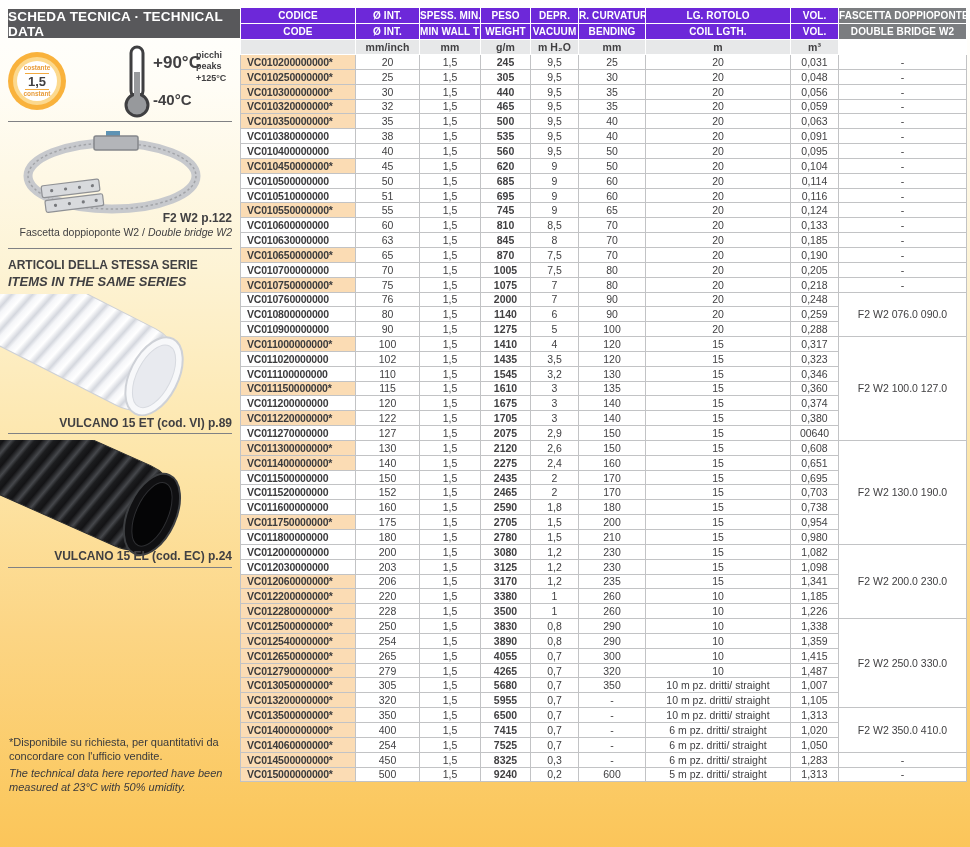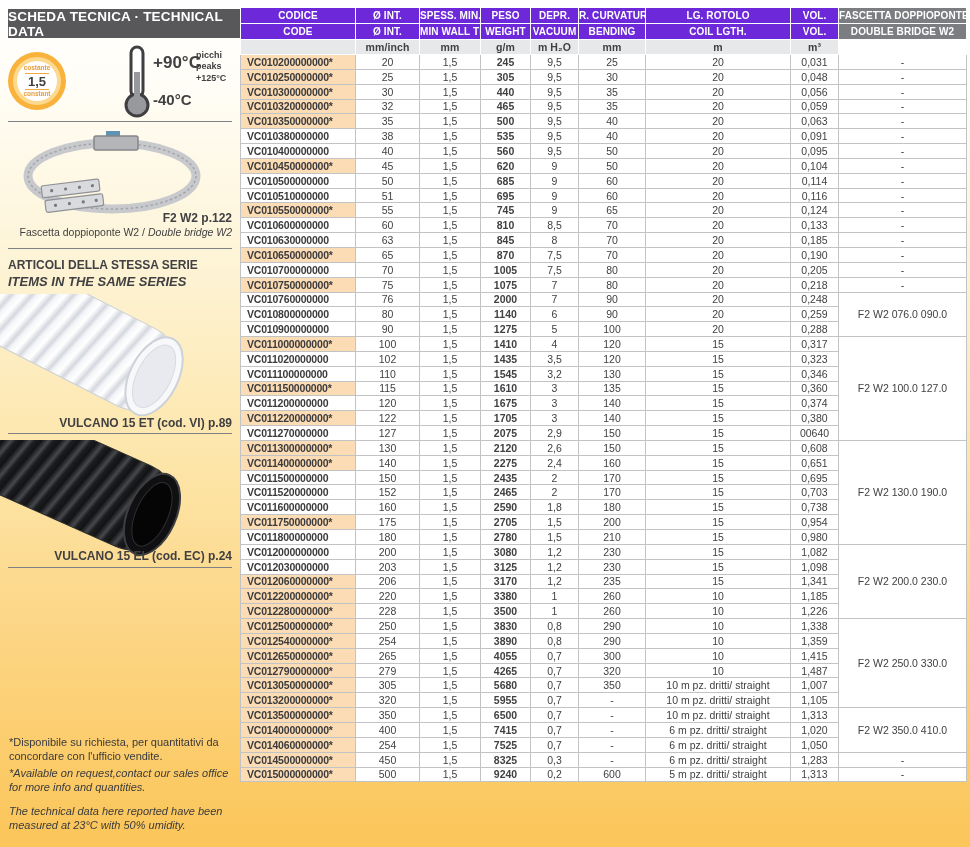--- a/index.html
+++ b/index.html
@@ -147,21 +147,20 @@
           <ellipse cx="158" cy="34" rx="24" ry="43" fill="#101012" stroke="#3c3e41" stroke-width="2"></ellipse>
           <ellipse cx="158" cy="34" rx="16" ry="34" fill="#050506" stroke="#2e2f32" stroke-width="1"></ellipse>
         </g>
       </svg>
     </div>
     <div class="hose-cap" style="top:549px">VULCANO 15 EL (cod. EC) p.24</div>
     <div class="divider" style="top:567px"></div>
 
     <div class="notes">
       <p>*Disponibile su richiesta, per quantitativi da concordare con l'ufficio vendite.</p>
-      <p class="it">*Available on request,contact our sales office for more info and quantities.</p>
       <p class="it2">The technical data here reported have been measured at 23°C with 50% umidity.</p>
     </div>
   </div>
 
   <table class="dtable">
     <colgroup>
         <col style="width: 115px;">
         <col style="width: 64px;">
         <col style="width: 61px;">
         <col style="width: 50px;">

